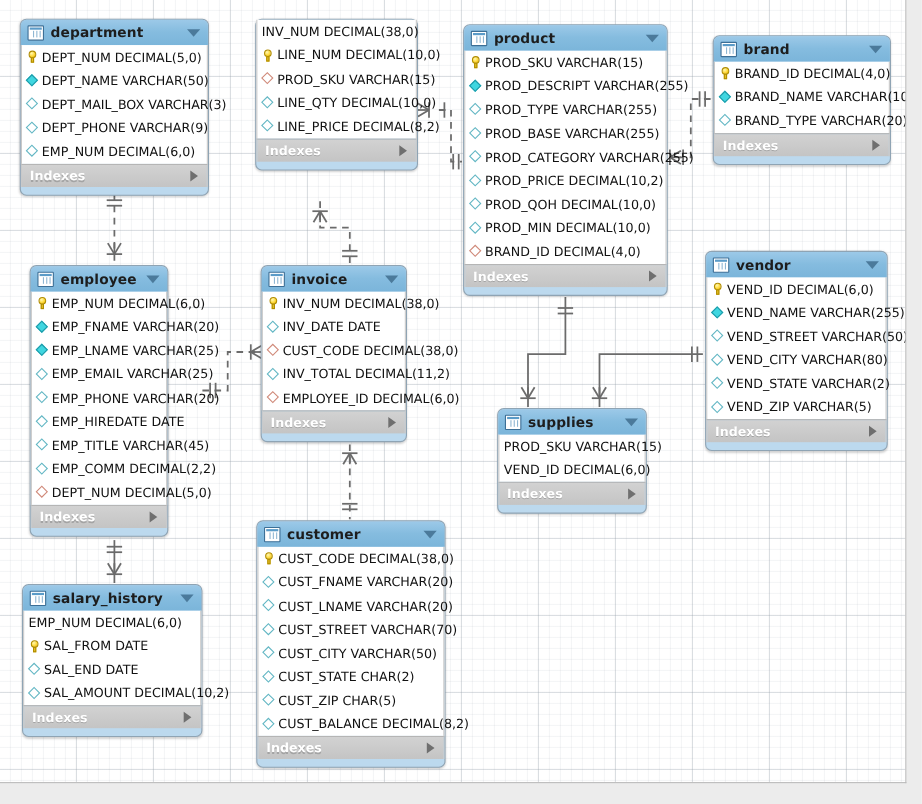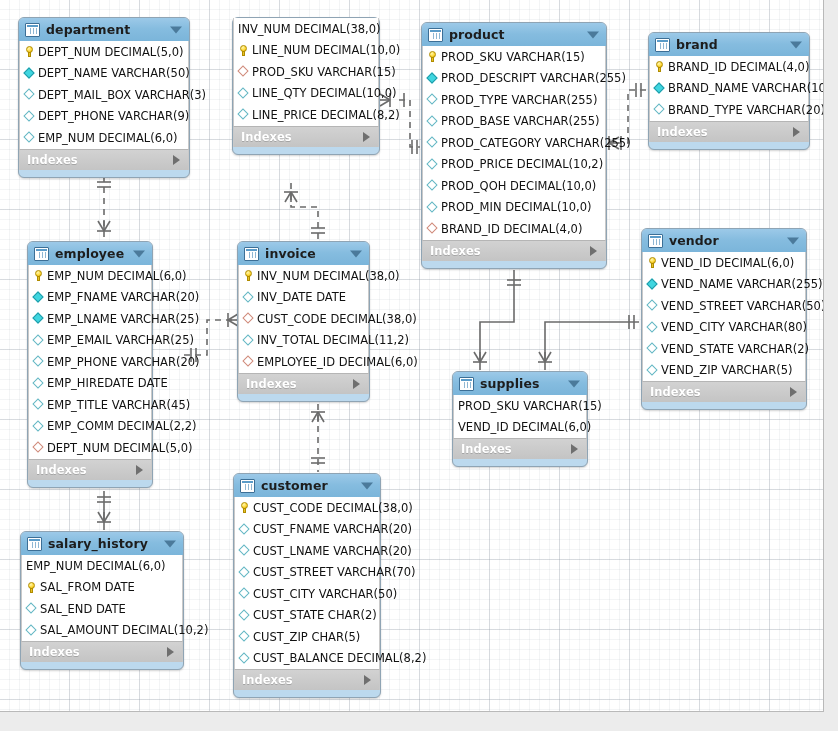--- a/index.html
+++ b/index.html
@@ -488,21 +488,21 @@
           <div class="col-row">
             <span class="ic none"></span>
             <span class="col-name">VEND_ID DECIMAL(6,0)</span>
           </div>
         </div>
         <div class="idx">
           <span class="idx-label">Indexes</span>
           <span class="idx-caret"></span>
         </div>
       </div>
-      <div class="table-box" style="left: 233px; top: 473px; width: 148px;">
+      <div class="table-box" style="left: 233px; top: 473px; width: 172px;">
         <div class="tbl-header">
           <span class="tbl-icon"></span>
           <span class="tbl-title">customer</span>
           <span class="tbl-caret"></span>
         </div>
         <div class="cols">
           <div class="col-row">
             <span class="ic pk"></span>
             <span class="col-name">CUST_CODE DECIMAL(38,0)</span>
           </div>

